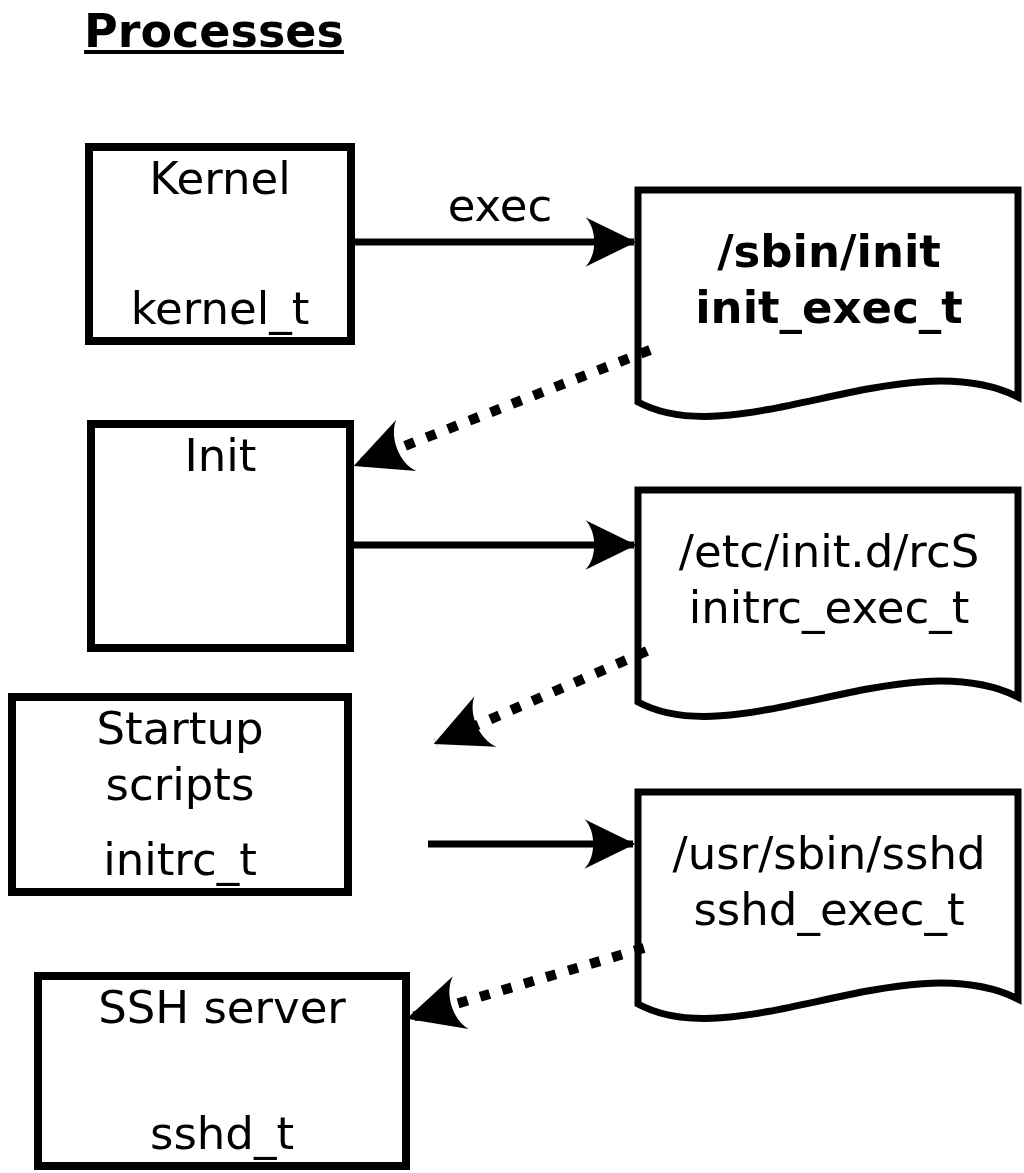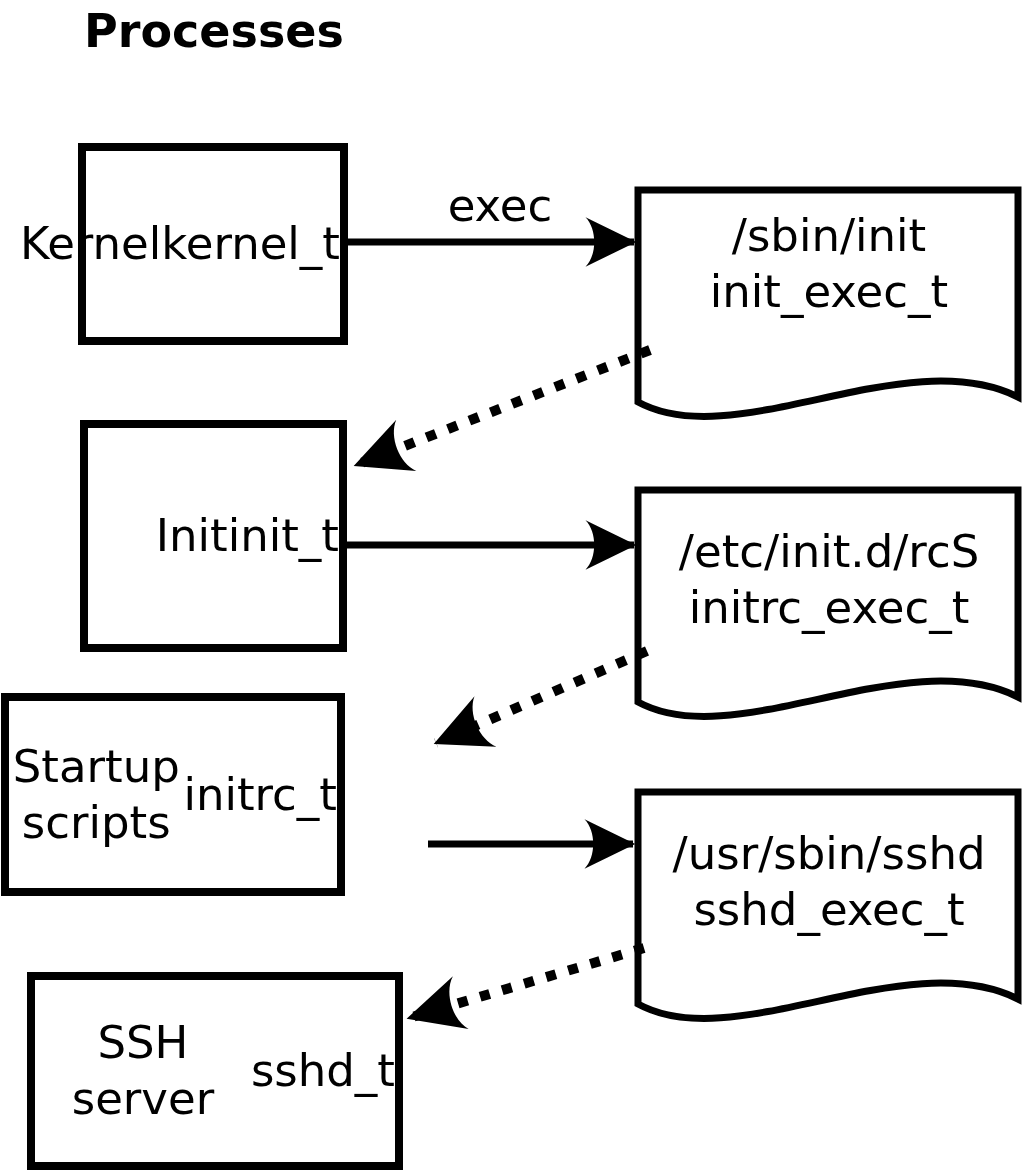--- a/index.html
+++ b/index.html
@@ -18,46 +18,47 @@
     width:1024px; height:1173px;
     display:block;
   }
   .hdr {
     position:absolute;
     text-align:center;
     font-weight:bold;
     font-size:46px;
     line-height:58px;
     color:var(--ink);
+    text-decoration:underline;
   }
   .hdr-left  { left:18px;  top:2px; width:392px; }
   .hdr-right { left:630px; top:2px; width:394px; }
   .pbox {
     position:absolute;
     border:8px solid var(--ink);
     background:var(--paper);
-    display:flex; flex-direction:row;
-    align-items:center; justify-content:flex-end;
+    display:flex; flex-direction:column;
+    align-items:center; justify-content:space-between;
     text-align:center;
-    font-size:45px; line-height:56px;
+    font-size:45px; line-height:56px;margin-left:7px;
   }
   .pbox-kernel  { left:78px; top:143px; width:270px; height:202px; }
   .pbox-init    { left:80px; top:420px; width:267px; height:232px; }
   .pbox-initrc  { left:1px;  top:693px; width:344px; height:203px; }
   .pbox-sshd    { left:27px; top:972px; width:376px; height:198px; }
   .dlabel {
     position:absolute;
     display:flex; flex-direction:column;
     align-items:center; justify-content:center;
     text-align:center;
     font-size:45px; line-height:56px;
     width:378px; height:146px;
     pointer-events:none;
   }
-  .dlabel-1 { left:640px; top:191px; }
+  .dlabel-1 { left:640px; top:207px;font-weight:bold; }
   .dlabel-2 { left:640px; top:507px; }
   .dlabel-3 { left:640px; top:809px; }
   .exec-label {
     position:absolute;
     left:410px; top:180px; width:180px;
     text-align:center;
     font-size:45px; line-height:52px;
   }
   svg path.doc { fill:var(--paper); stroke:var(--ink); stroke-width:7; stroke-linejoin:miter; }
   svg line.solid  { stroke:var(--ink); stroke-width:7; }
@@ -94,21 +95,20 @@
   <div class="hdr hdr-left">
     <div>Processes</div>
   </div>
 
   <div class="pbox pbox-kernel">
     <div>Kernel</div>
     <div>kernel_t</div>
   </div>
   <div class="pbox pbox-init">
     <div>Init</div>
-    <div>init_t</div>
   </div>
   <div class="pbox pbox-initrc">
     <div>Startup scripts</div>
     <div>initrc_t</div>
   </div>
   <div class="pbox pbox-sshd">
     <div>SSH server</div>
     <div>sshd_t</div>
   </div>
 

